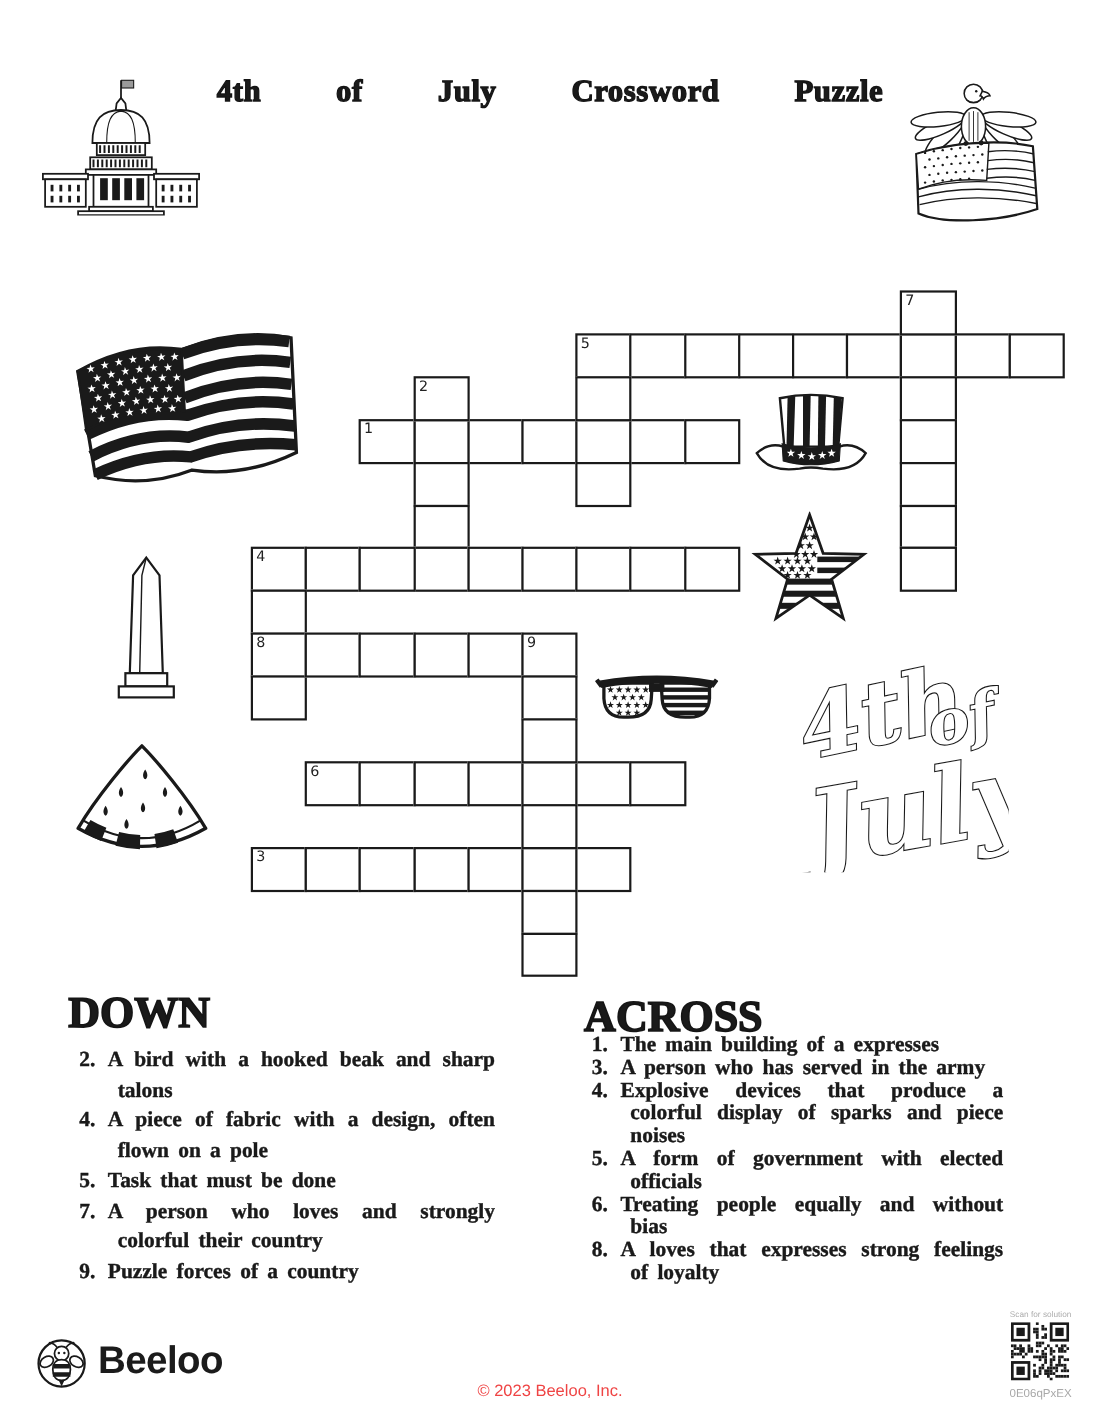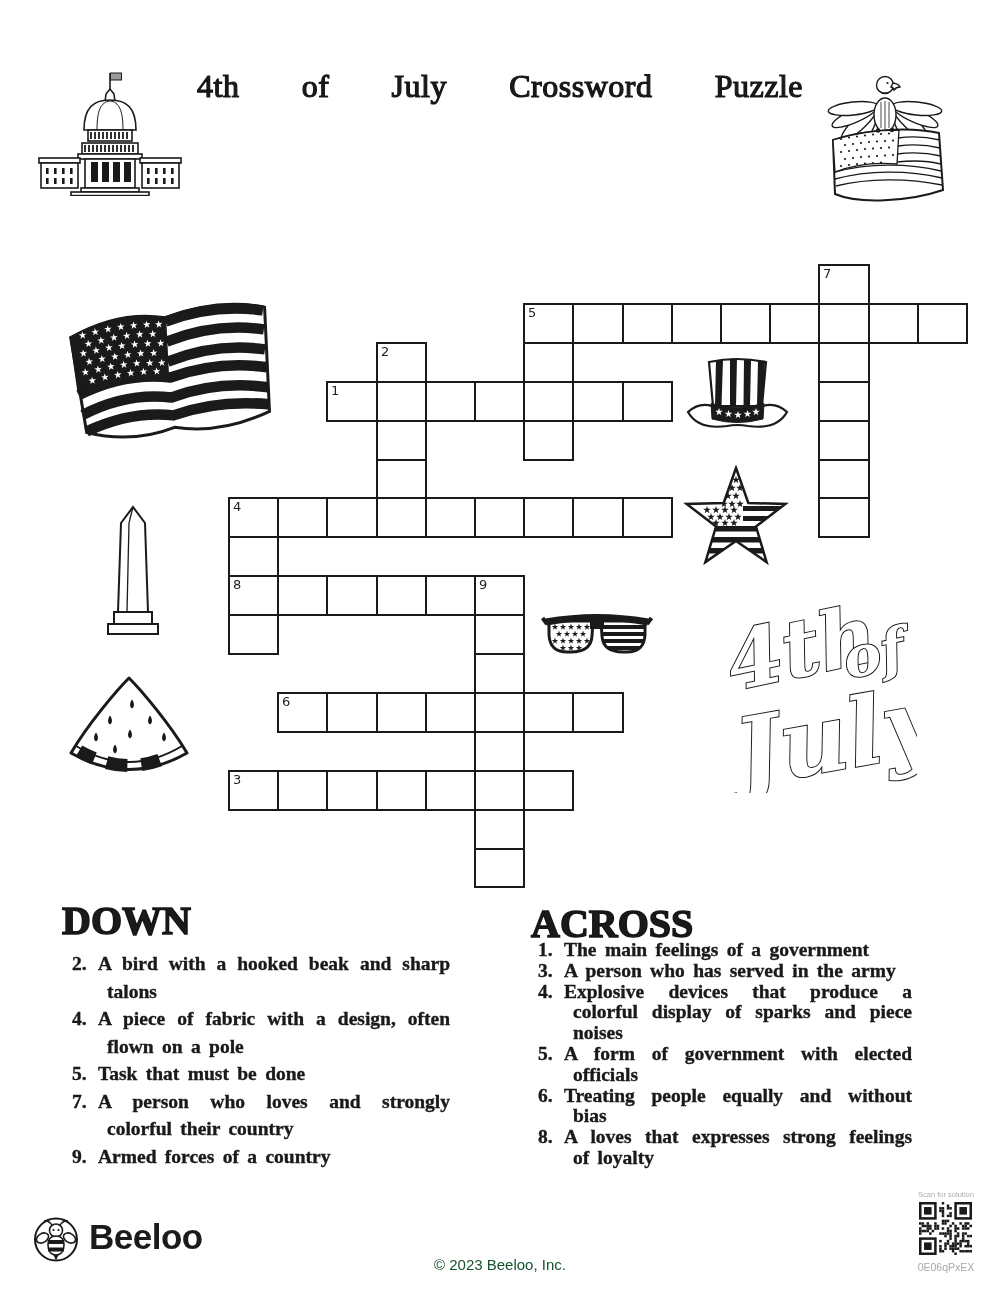--- a/index.html
+++ b/index.html
@@ -1,21 +1,21 @@
 <!DOCTYPE html>
 <html><head>
 <meta charset="utf-8">
 <style>
   html,body{margin:0;padding:0;background:#fff;}
   .page{position:relative;width:1000px;height:1294px;background:#ffffff;overflow:hidden;
         font-family:"Liberation Serif",serif;color:#1a1a1a;}
   .illus{position:absolute;}
 
   
-  .title{position:absolute;left:197px;top:68px;width:606px;font-size:32px;font-weight:400;
+  .title{position:absolute;left:197px;top:68px;width:606px;font-size:28px;font-weight:700;
          text-align:justify;text-align-last:justify;letter-spacing:.5px;word-spacing:6px;
          -webkit-text-stroke:1.2px #151515;white-space:nowrap;}
   .subtitle{position:absolute;left:197px;top:143px;width:606px;font-size:19.5px;font-weight:700;
          text-align:justify;text-align-last:justify;-webkit-text-stroke:.4px #151515;white-space:nowrap;}
 
   
   .cw-cell{position:absolute;box-sizing:border-box;border:2px solid #1a1a1a;background:#fff;}
   .cw-num{position:absolute;left:3px;top:0px;font-family:"DejaVu Sans",sans-serif;
           font-size:13px;line-height:15px;font-weight:400;color:#222;}
 
@@ -29,21 +29,21 @@
   .clue{display:flex;}
   .clue-num{width:26px;flex:none;}
   .clue-lines{flex:1;}
   .clue-line.j{text-align:justify;text-align-last:justify;}
   .clue-line + .clue-line{padding-left:9px;}
 
   
   .brand-text{position:absolute;left:89px;top:1217px;font-family:"Liberation Sans",sans-serif;
           font-weight:700;font-size:35px;letter-spacing:-.5px;color:#1b1b1b;}
   .copyright{position:absolute;left:0;top:1256px;width:1000px;text-align:center;
-          font-family:"Liberation Sans",sans-serif;font-size:15px;color:#14532d;}
+          font-family:"Liberation Sans",sans-serif;font-size:15px;color:#ef4444;}
   .qr-caption{position:absolute;left:903px;top:1190px;width:86px;text-align:center;
           font-family:"Liberation Sans",sans-serif;font-size:7.5px;color:#adadad;}
   .qr-code-text{position:absolute;left:903px;top:1261px;width:86px;text-align:center;
           font-family:"Liberation Sans",sans-serif;font-size:10.5px;color:#a8a8a8;}
 </style>
 </head>
 <body>
 
 <div class="page">
 
@@ -476,31 +476,31 @@
       <div class="clue">
         <span class="clue-num">7.</span>
         <div class="clue-lines">
           <div class="clue-line j">A person who loves and strongly</div>
           <div class="clue-line">colorful their country</div>
         </div>
       </div>
       <div class="clue">
         <span class="clue-num">9.</span>
         <div class="clue-lines">
-          <div class="clue-line">Armed forces of a country</div>
+          <div class="clue-line">Puzzle forces of a country</div>
         </div>
       </div>
     </div>
 
   <div class="section-heading" style="left:531px;top:900px">ACROSS</div>
   <div id="across-list" class="clue-list">
       <div class="clue">
         <span class="clue-num">1.</span>
         <div class="clue-lines">
-          <div class="clue-line">The main feelings of a government</div>
+          <div class="clue-line">The main building of a expresses</div>
         </div>
       </div>
       <div class="clue">
         <span class="clue-num">3.</span>
         <div class="clue-lines">
           <div class="clue-line">A person who has served in the army</div>
         </div>
       </div>
       <div class="clue">
         <span class="clue-num">4.</span>

